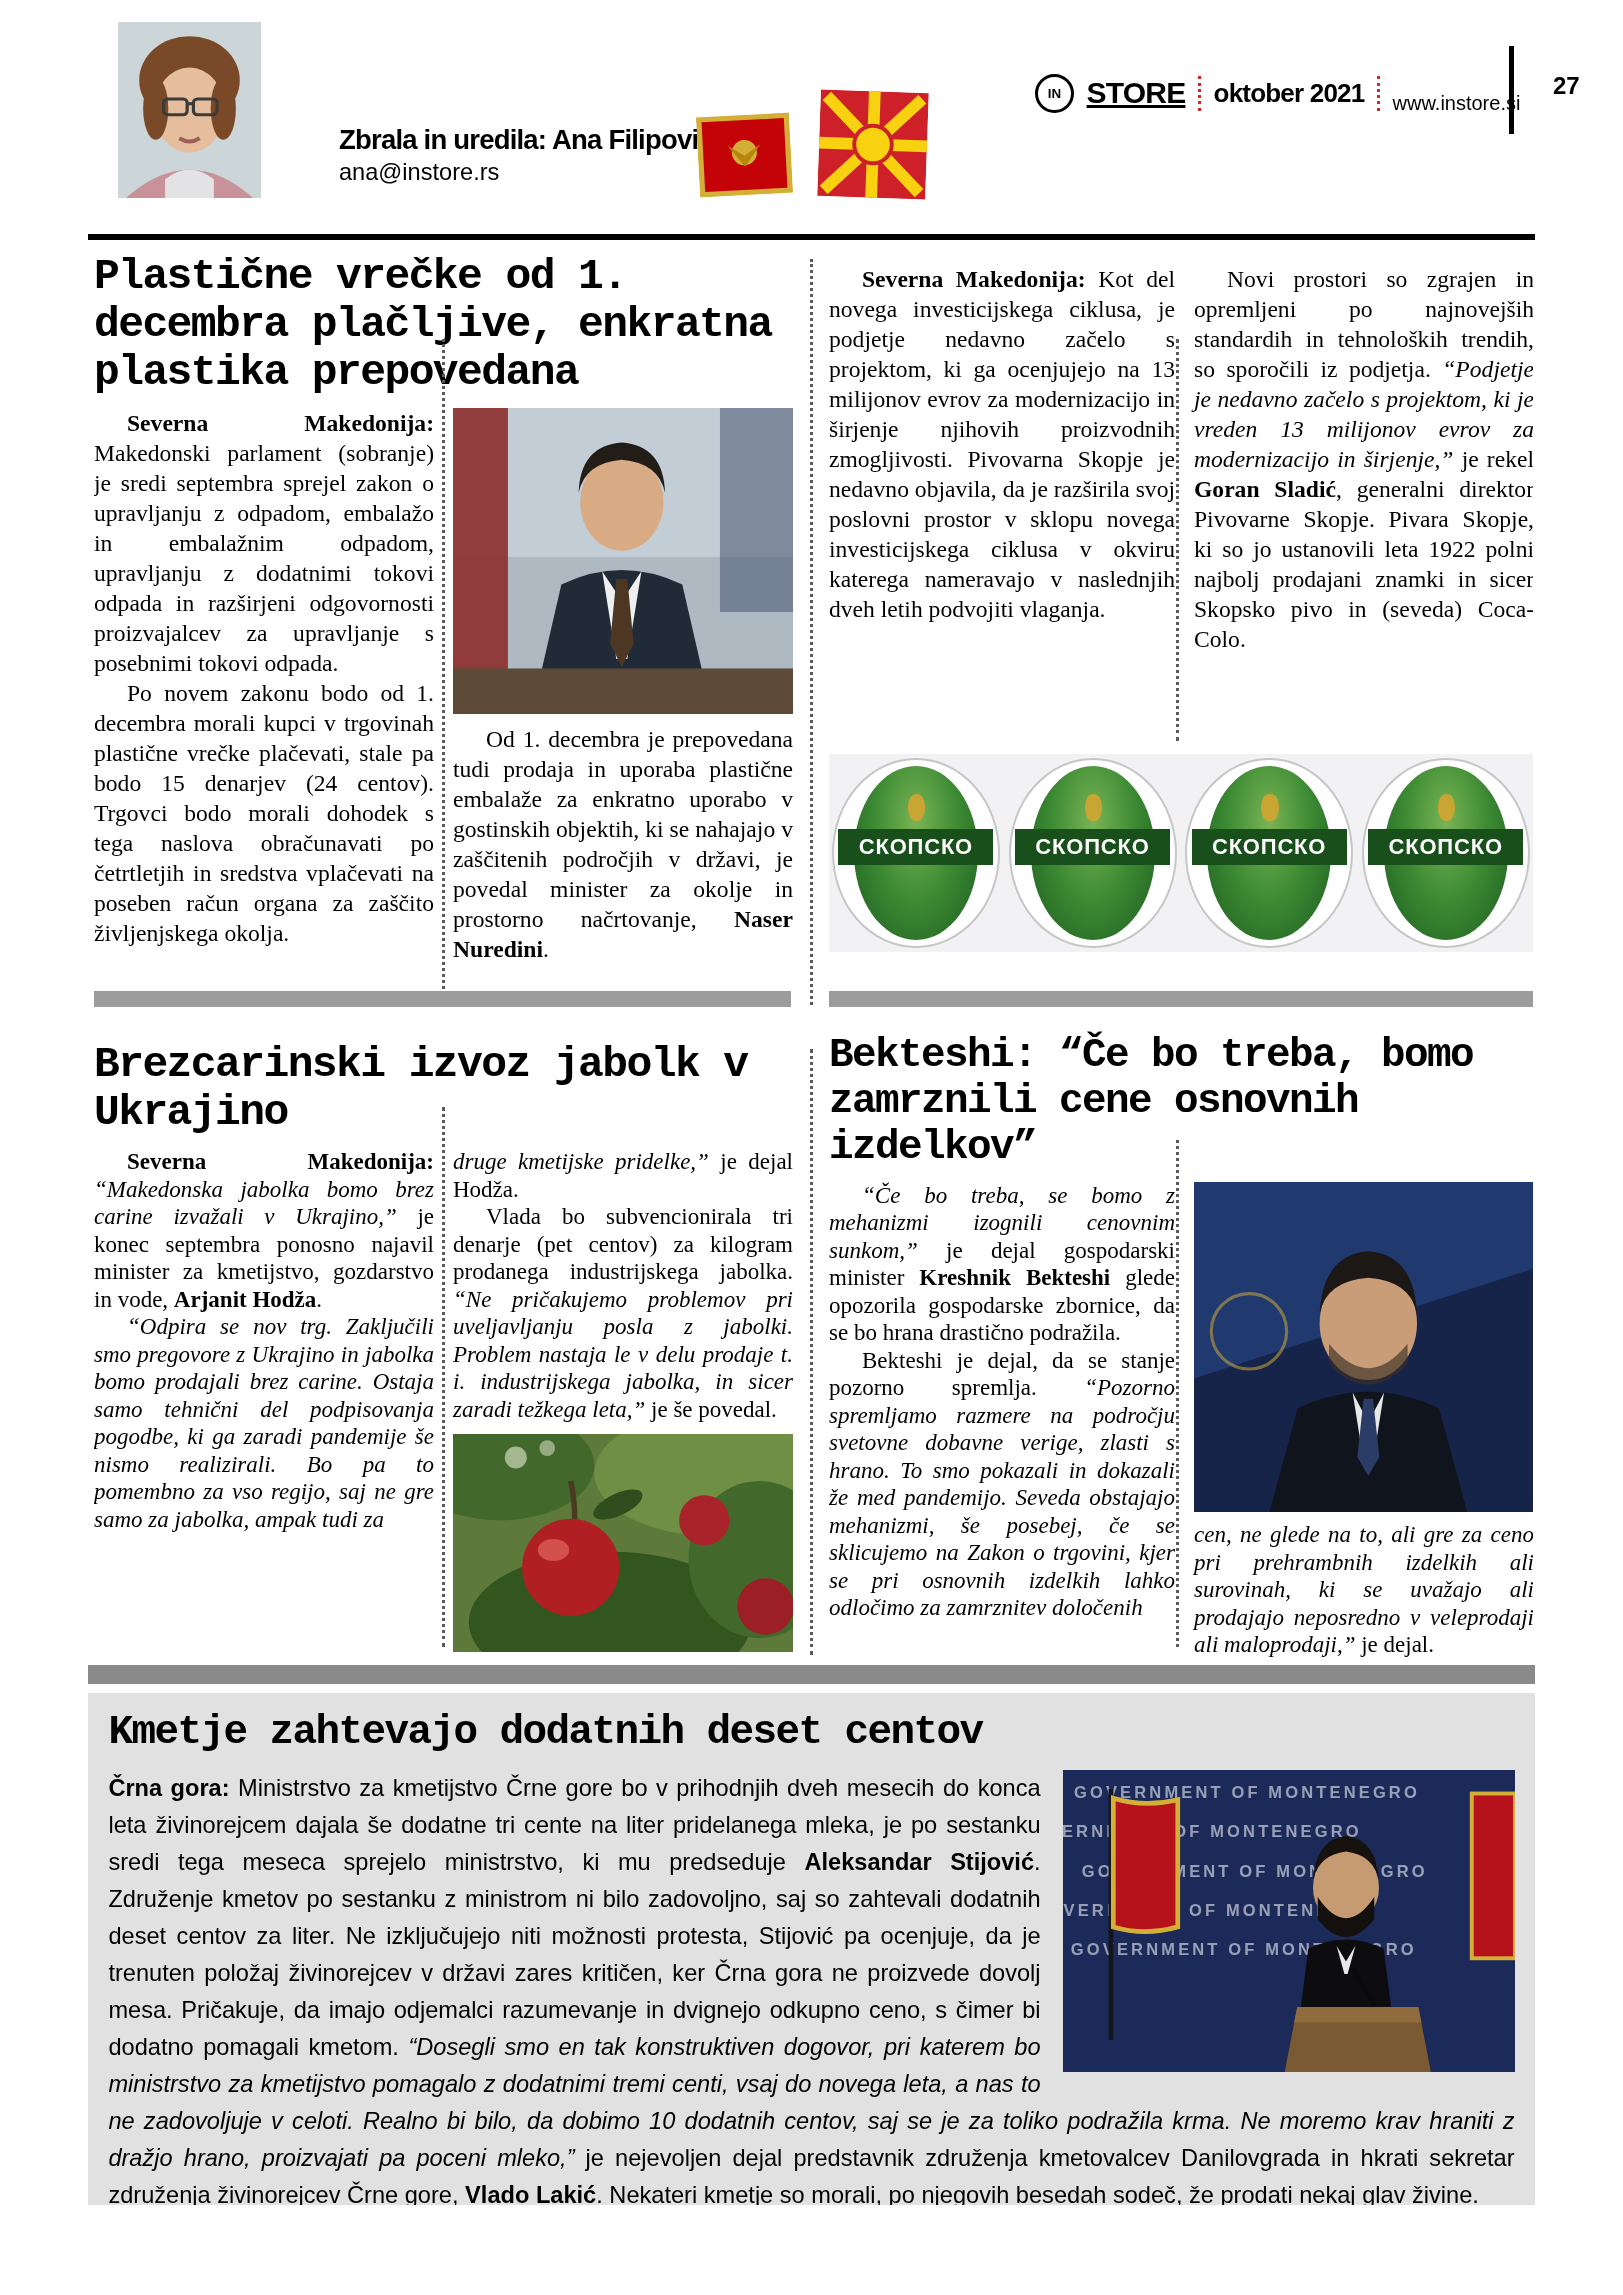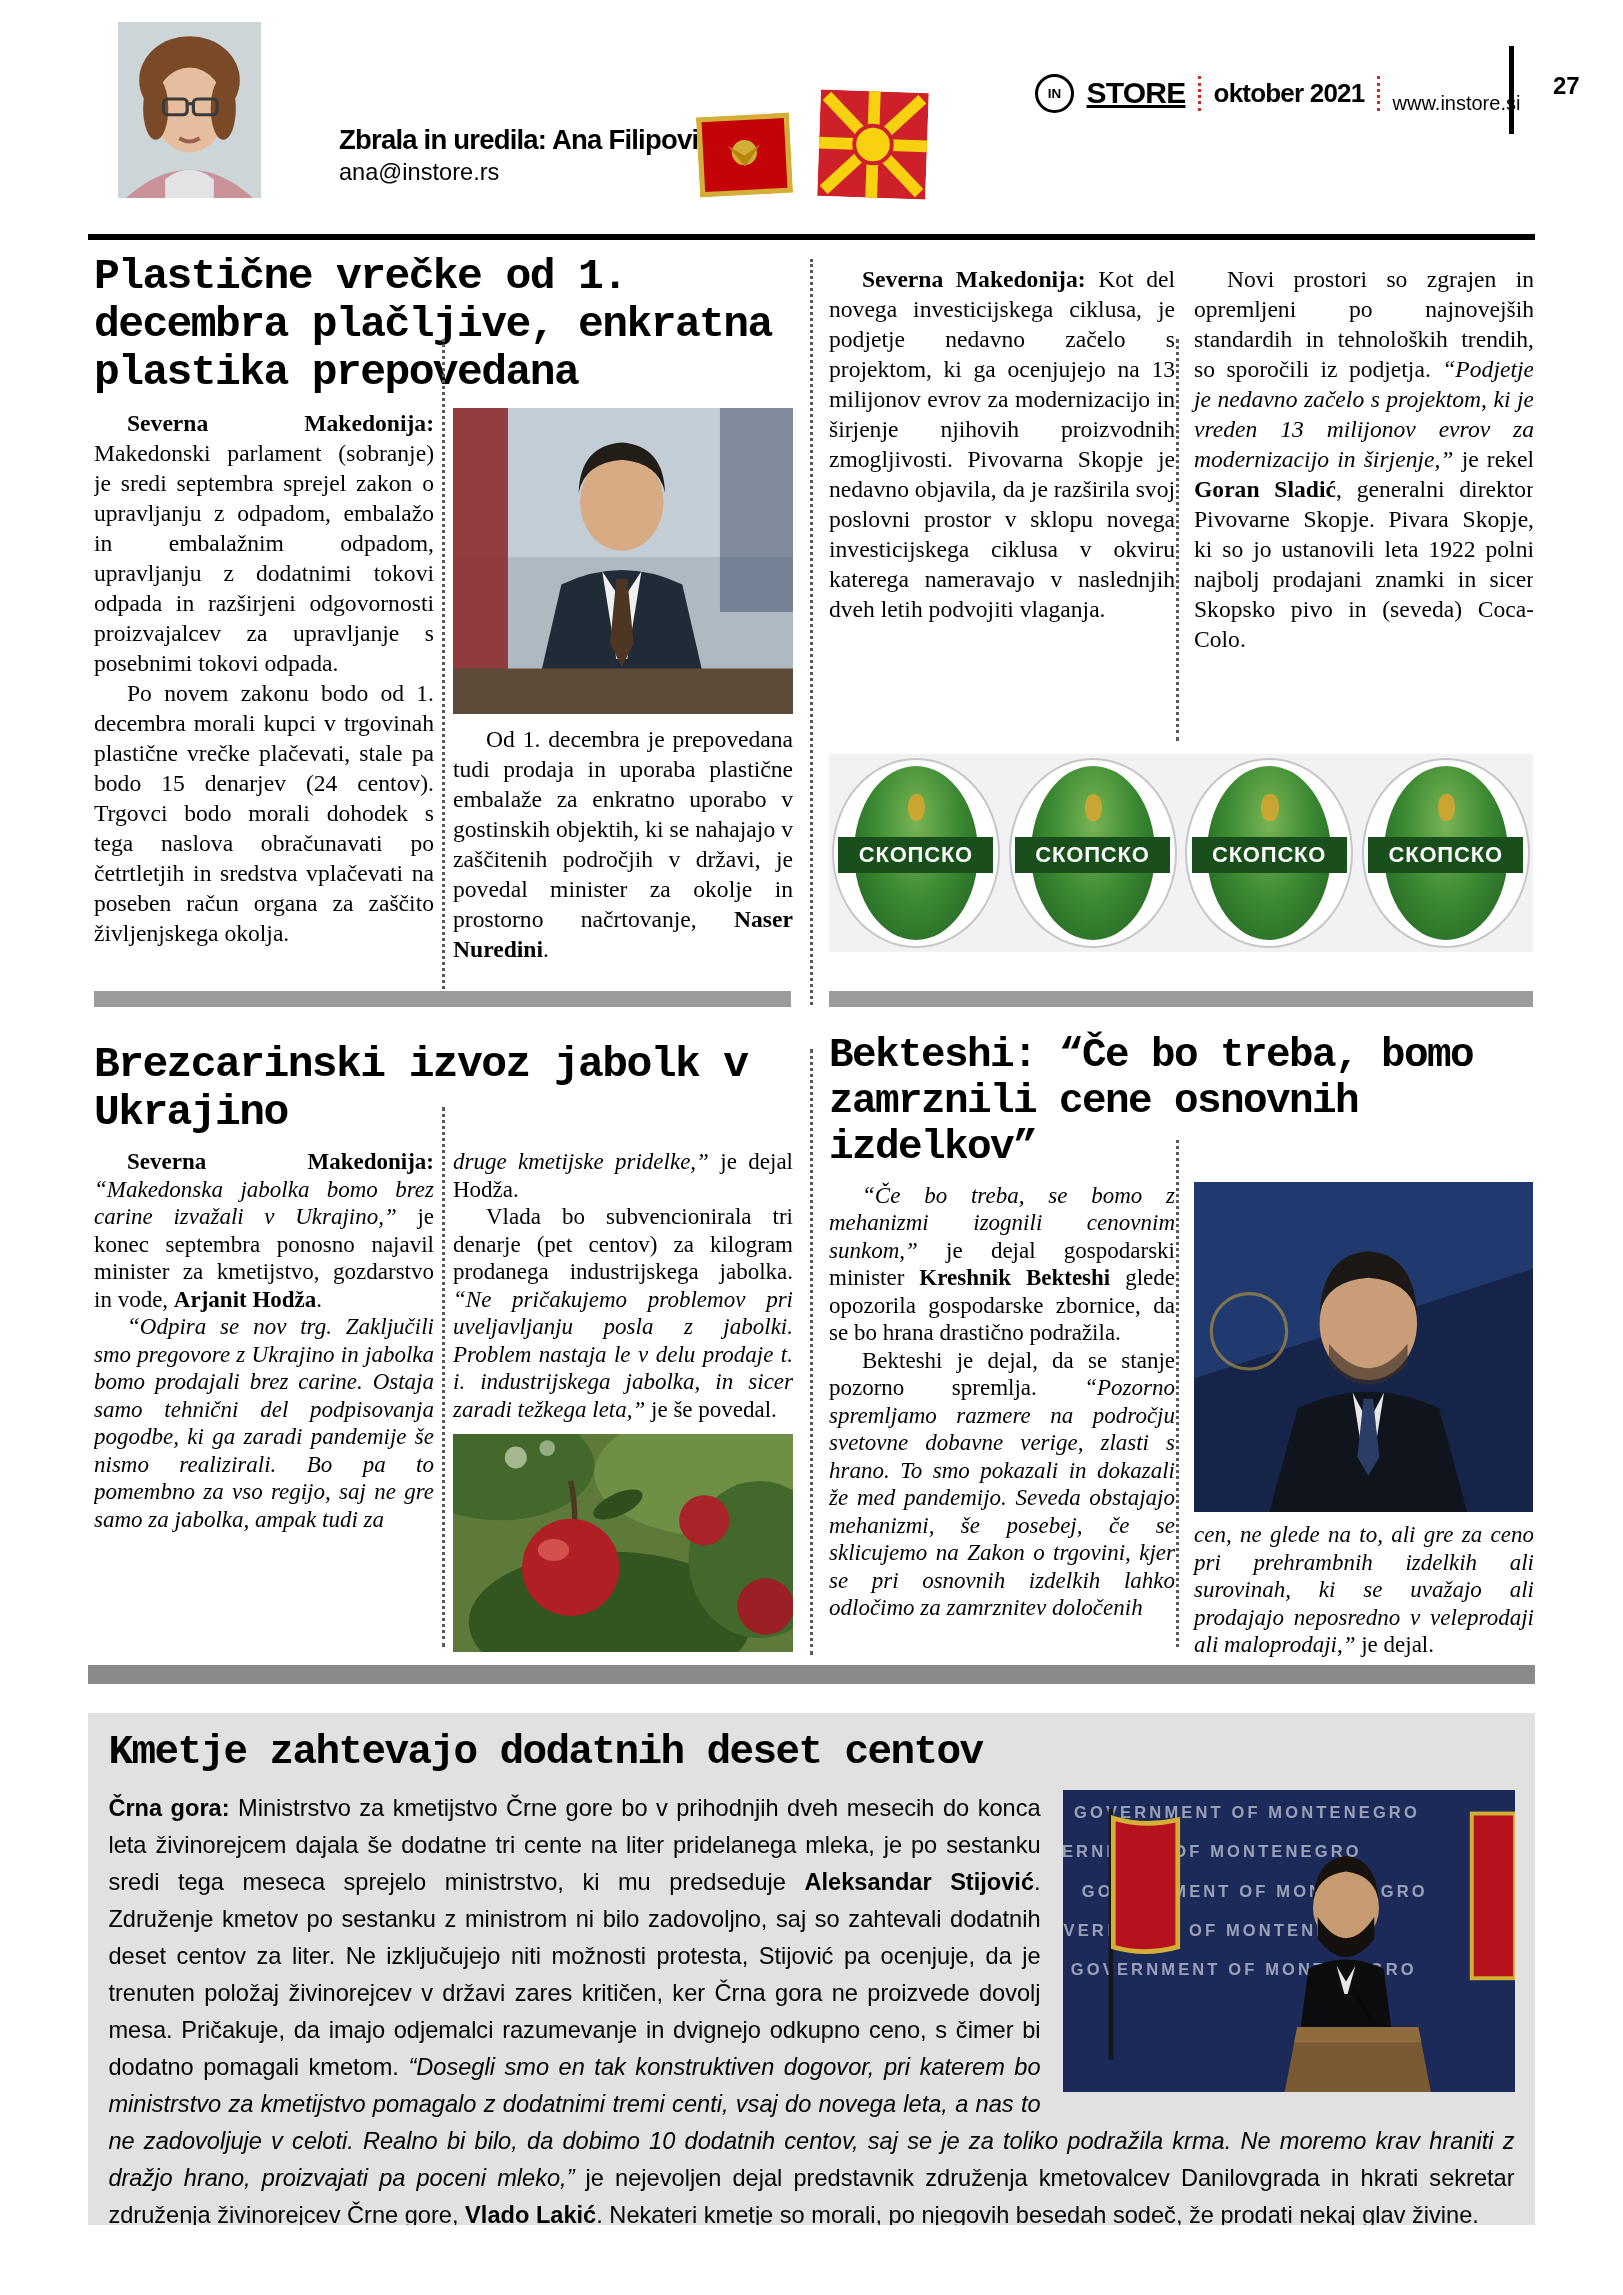--- a/index.html
+++ b/index.html
@@ -71,27 +71,27 @@
   
   .beer-strip{position:absolute;left:829px;top:754px;width:704px;height:198px;background:#f2f2f5;
               display:flex;justify-content:space-between;align-items:center;padding:0 3.1px;box-sizing:border-box;}
   .beer-cap{position:relative;width:168px;height:190px;}
   .cap-outer{position:absolute;left:0;top:0;right:0;bottom:0;background:#fff;border:2.4px solid #c6c6c6;
              border-radius:50%;box-sizing:border-box;}
   .cap-green{position:absolute;left:22px;top:7.9px;width:124px;height:174px;border-radius:50%;
              background:radial-gradient(ellipse at 50% 32%, #79b455 0%, #3c8a33 48%, #1d5c20 100%);}
   .cap-crest{position:absolute;left:76px;top:36px;width:17.3px;height:27px;background:#d9a52f;
              border-radius:45%;opacity:.85;}
-  .cap-band{position:absolute;left:6.3px;top:79px;width:155px;height:36px;background:#184f1b;
+  .cap-band{position:absolute;left:6.3px;top:71px;width:155px;height:36px;background:#184f1b;
             display:flex;align-items:center;justify-content:center;color:#fff;
             font-family:"Liberation Sans",sans-serif;font-weight:900;font-size:22px;letter-spacing:0.8px;}
 
   
   .farmers{position:absolute;left:88px;top:1693px;width:1447px;height:512px;background:#e1e1e1;
-           box-sizing:border-box;padding:17.3px 20.4px;overflow:hidden;margin-top:20px;}
+           box-sizing:border-box;padding:17.3px 20.4px;overflow:hidden;}
   .farmers .headline{font-size:41px;}
   .farmers-body{margin-top:14px;font-family:"Liberation Sans",sans-serif;font-size:23.6px;line-height:37px;}
   .farmers-body p{margin:0;text-align:justify;}
   .podium-wrap{float:right;width:452px;height:302px;margin:0 0 9.4px 22px;}
 </style>
 </head>
 <body>
 
 <div id="page">
 

